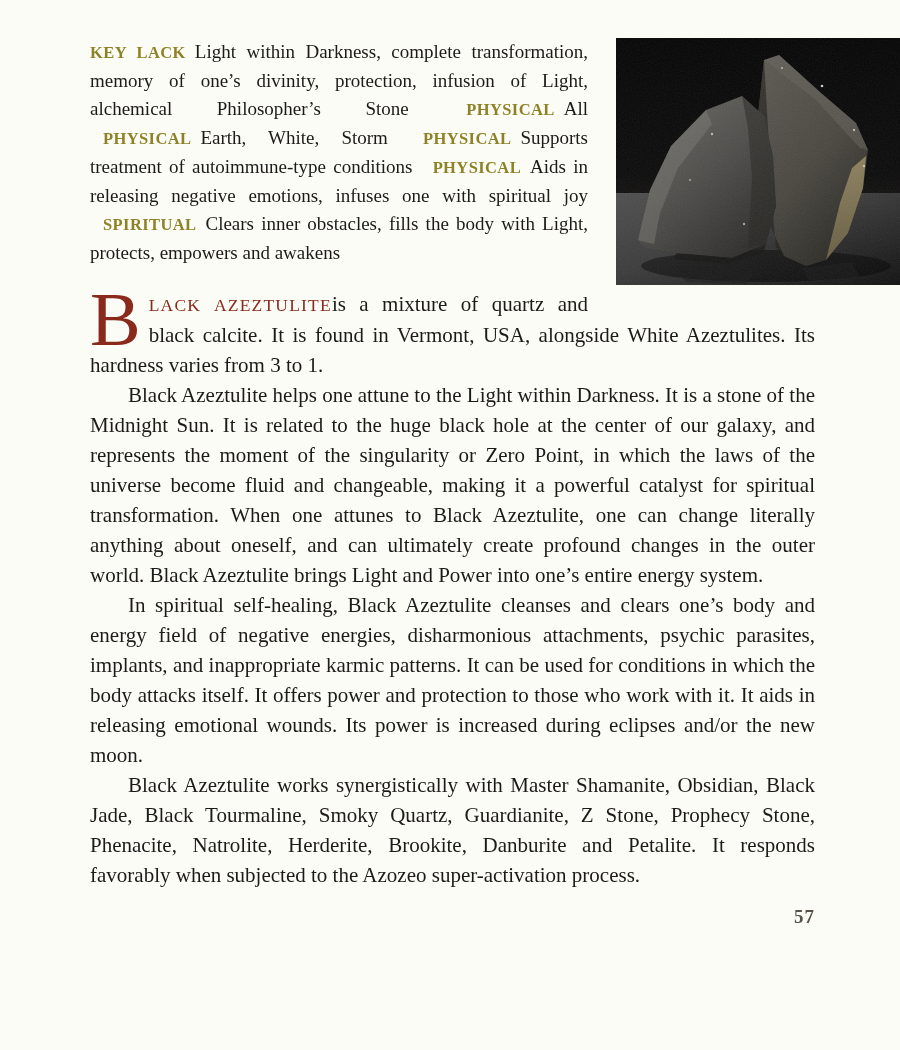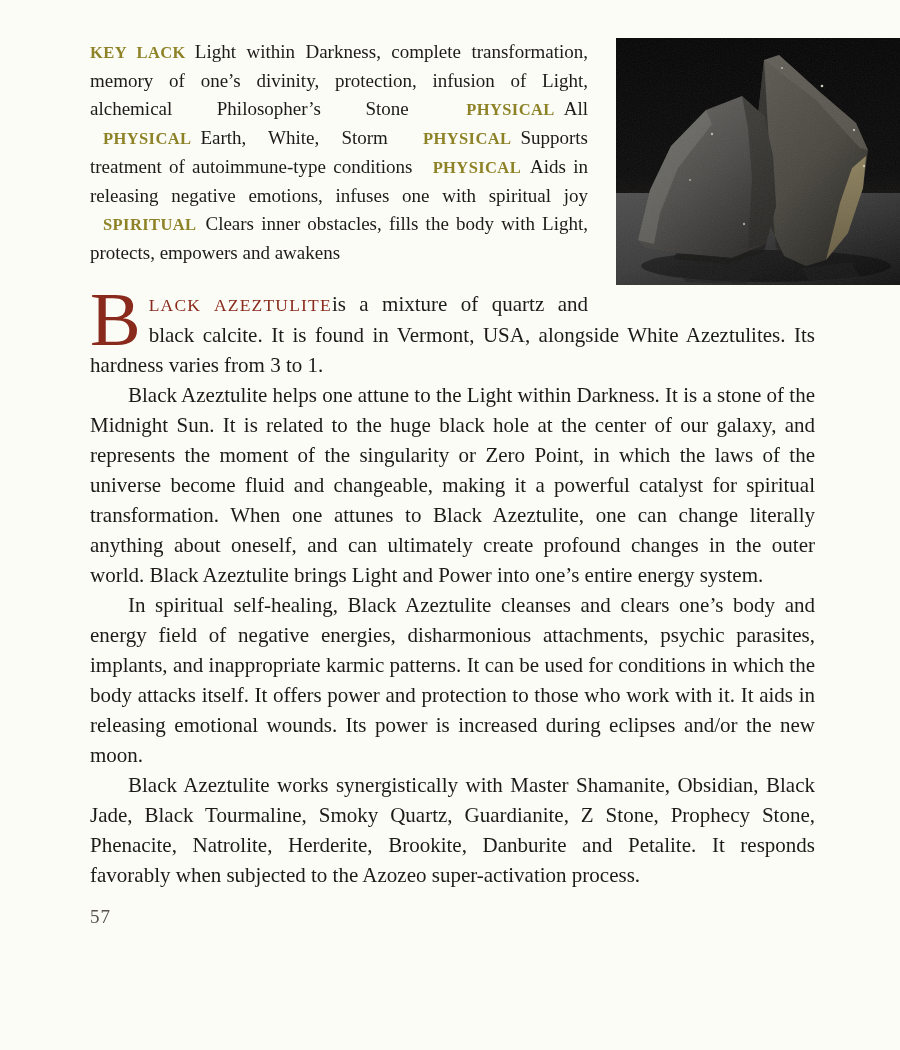--- a/index.html
+++ b/index.html
@@ -68,23 +68,23 @@
     margin:0 8px 0 0;
   }
   .leadcaps {
     color:#8a2a1c;
     font-size:17.5px;
     letter-spacing:1.2px;
   }
 
   .pagenum {
     margin-top:16px;
-    text-align:left;
+    text-align:right;
     font-size:19px;
-    font-weight:normal;
+    font-weight:bold;
     letter-spacing:1px;
     color:#57524a;
   }
 </style>
 </head>
 <body>
 
 <div class="page">
 
   <figure class="photo">

